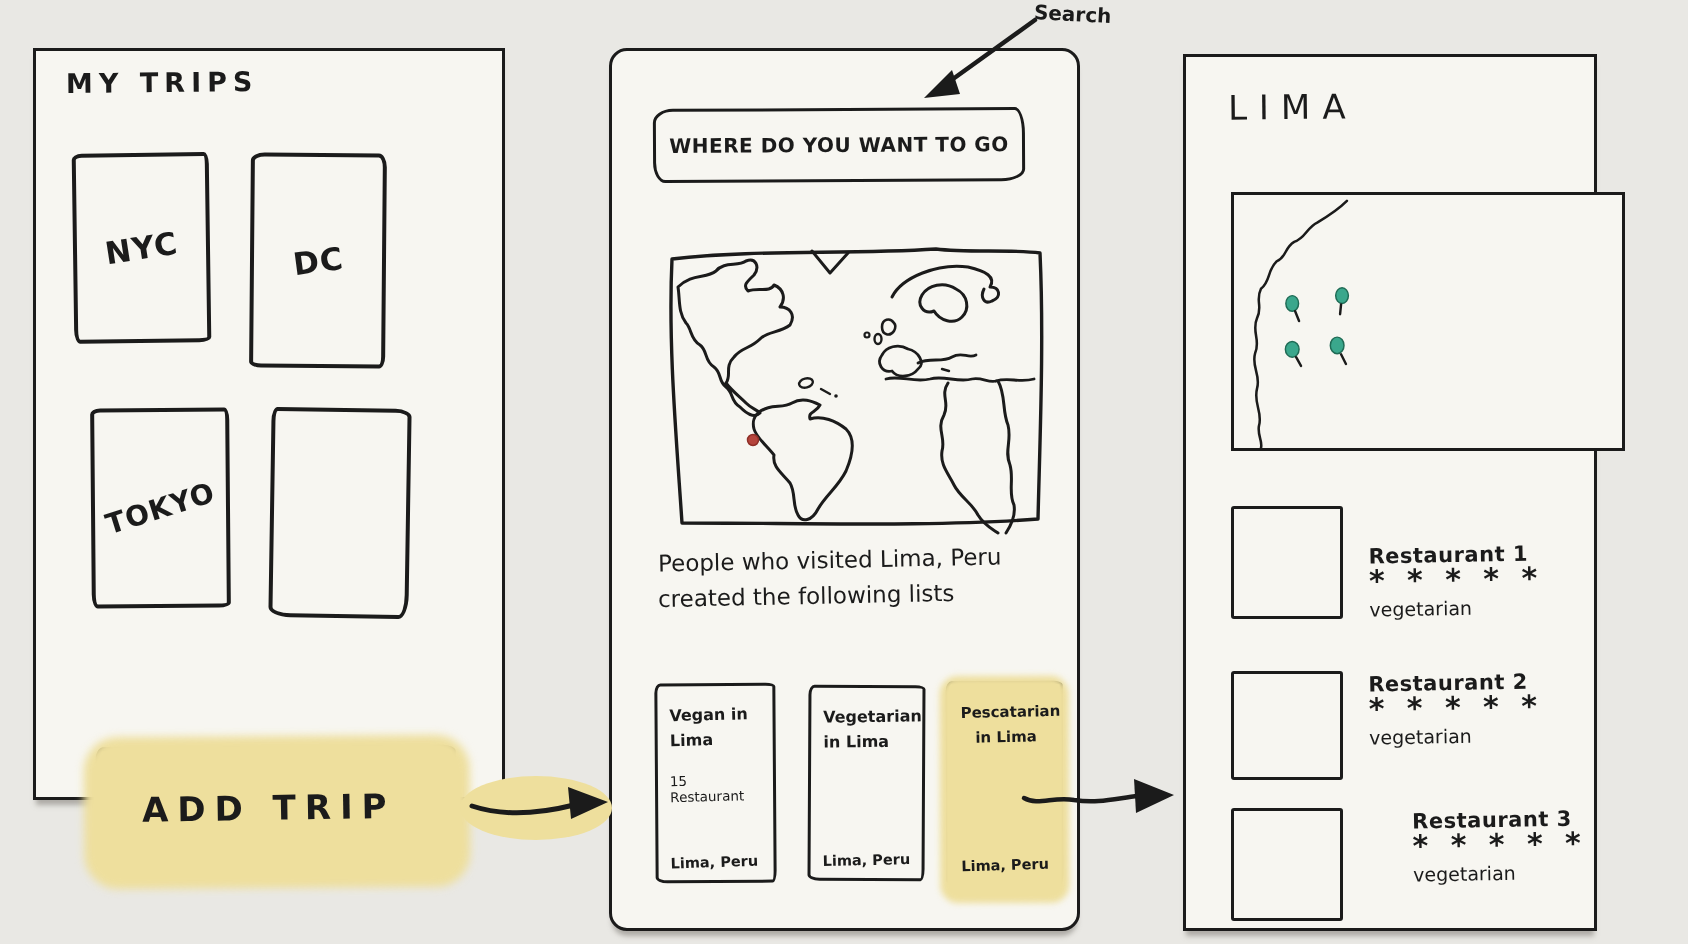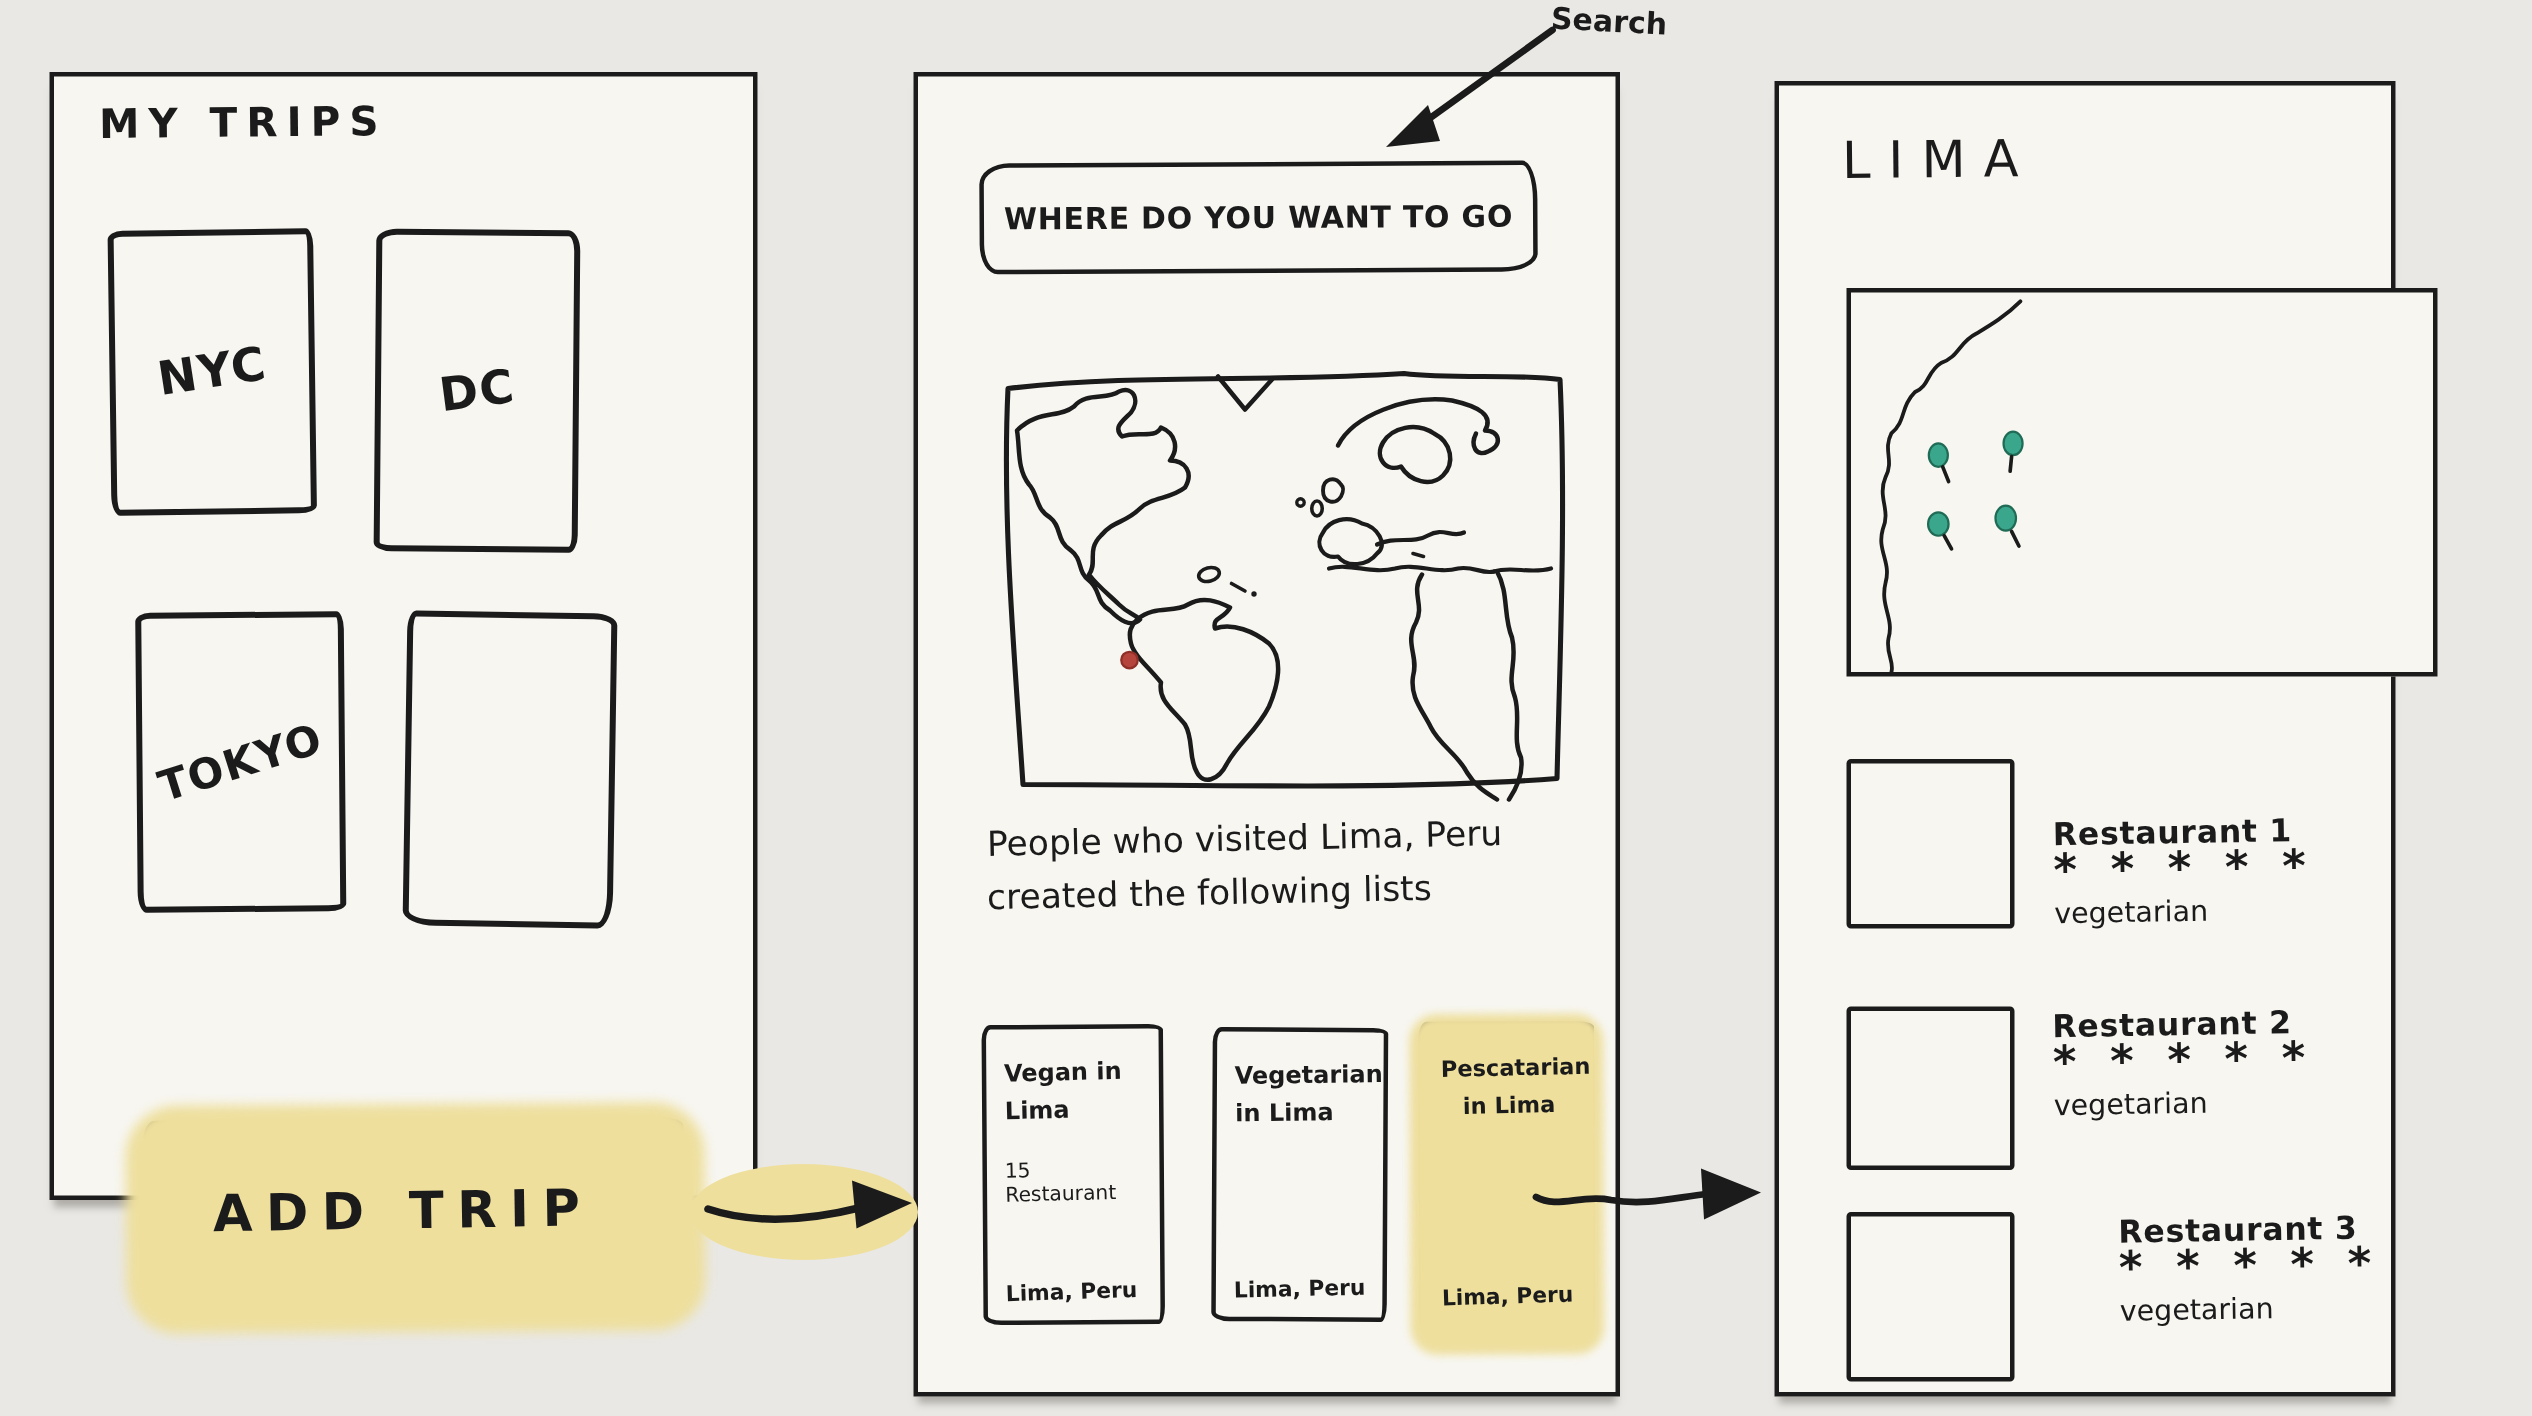--- a/index.html
+++ b/index.html
@@ -14,21 +14,21 @@
   html,body{background:var(--canvas);}
   body{font-family:"DejaVu Sans", sans-serif;color:var(--ink);}
   #stage{position:relative;width:1688px;height:944px;background:var(--canvas);overflow:hidden;}
 
   .panel{
     position:absolute;background:var(--paper);
     border:3px solid var(--ink);z-index:0;
     box-shadow:0 8px 5px -3px rgba(115,112,105,.5);
   }
   #panel-left{left:33px;top:48px;width:472px;height:752px;}
-  #panel-mid{left:609px;top:48px;width:471px;height:883px;}
+  #panel-mid{left:609px;top:48px;width:471px;height:883px;border-radius:18px;}
   #panel-right{left:1183px;top:54px;width:414px;height:877px;}
 
   .hand{letter-spacing:1px;}
 
   
   .screen-title{position:absolute;font-weight:600;transform:rotate(-0.6deg);}
   #title-mytrips{left:30px;top:16px;font-size:27px;letter-spacing:6px;}
 
   .trip-card{
     position:absolute;border:4px solid var(--ink);background:var(--paper);

